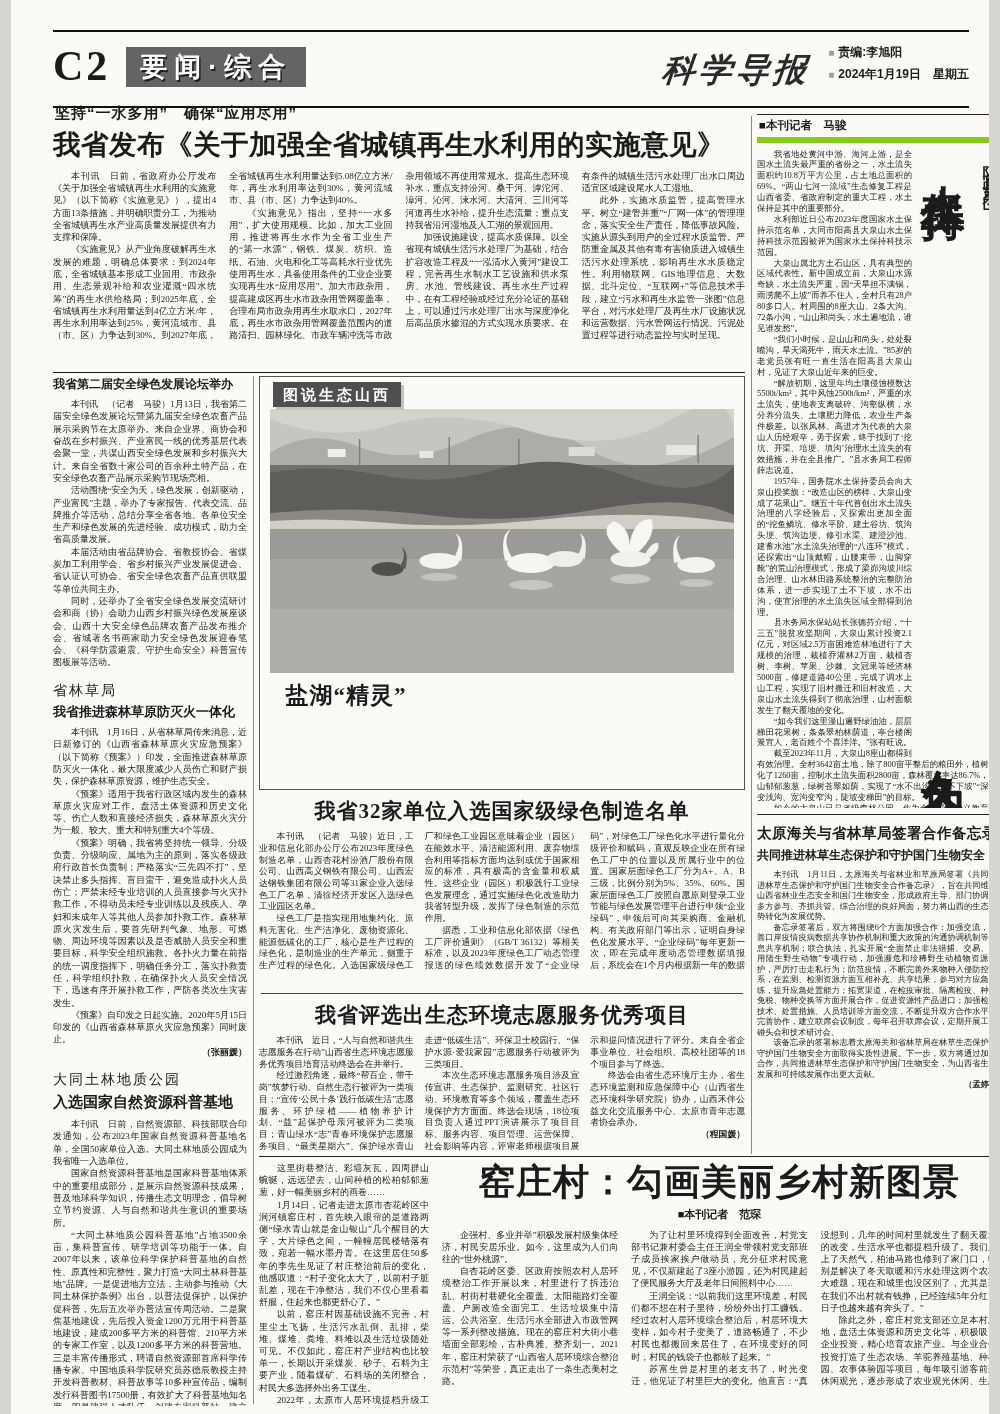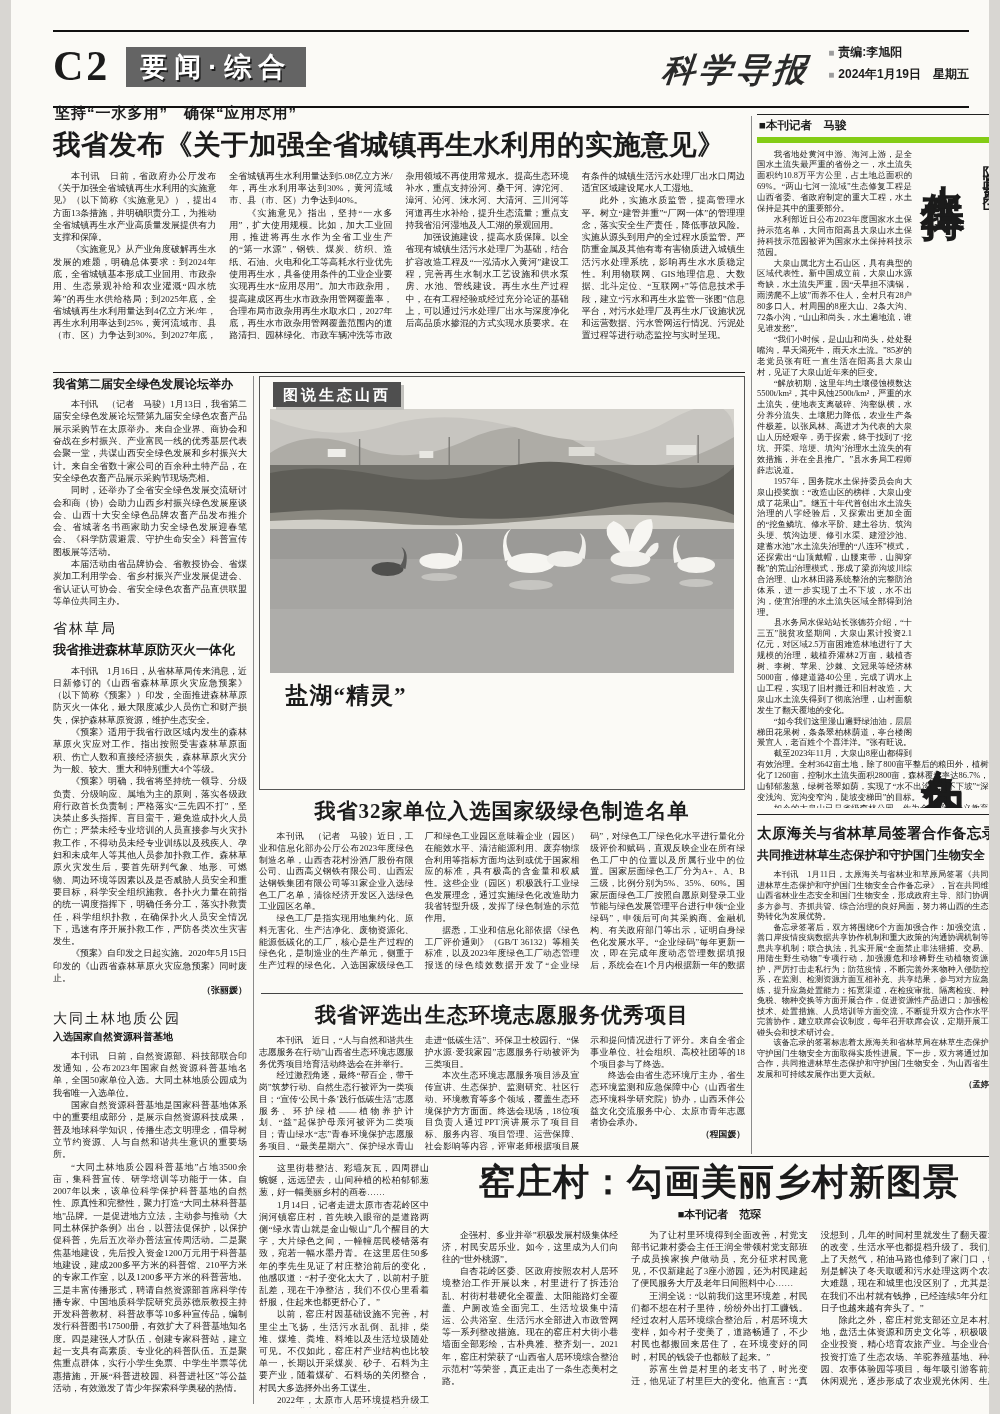--- a/index.html
+++ b/index.html
@@ -27,21 +27,21 @@
   .main-title{font:900 27.5px/1.15 "Liberation Sans","DejaVu Sans",sans-serif;letter-spacing:0.5px;}
   .main-body{margin-top:9px;height:182px;column-count:4;column-gap:13px;
     font-size:9px;line-height:12.3px;overflow:hidden;}
   .author{text-align:right;font-weight:700;text-indent:0;}
 
   
   .sidebar{position:absolute;left:42px;top:376px;width:194px;height:1030px;overflow:hidden;}
   .side-art{margin-bottom:14px;}
   .s-kicker{font:400 14px/1.2 "Liberation Serif",serif;letter-spacing:2px;margin:4px 0 3px;}
   .s-title{font:900 13px/1.35 "Liberation Serif",serif;letter-spacing:0px;margin-bottom:6px;}
-  .s-title.big{font-size:10px;}
+  .s-title.big{font-size:15px;}
   .side-body{font-size:9px;line-height:12.3px;}
 
   
   .middle{position:absolute;left:248px;top:376px;width:486px;height:778px;overflow:hidden;}
   .photo-block{border:1px solid #555;height:372px;position:relative;padding:32px 10px 8px;background:#fbfaf6;}
   .photo-tag{position:absolute;top:5px;left:5px;background:#4f4f4f;color:#fff;
     font:700 15px/1 "Liberation Sans",sans-serif;letter-spacing:3px;padding:5px 10px;box-shadow:3px 3px 0 #c3c2be;margin-left:8px;}
   .photo-svg{width:100%;height:264px;display:block;}
   .caption-row{display:flex;gap:12px;margin-top:9px;}
   .cap-title{width:152px;font:900 23px/1.2 "Liberation Serif",serif;text-align:center;align-self:center;letter-spacing:1px;}
@@ -118,32 +118,33 @@
     </div>
   </div>
   <div class="rule-h" style="left:42px;top:372px;width:692px;"></div>
 
   <div class="sidebar">
     <div class="side-art">
       <div class="s-title" style="font-size:12px;">我省第二届安全绿色发展论坛举办</div>
       <div class="side-body jtext">
         <div>
             <p>本刊讯　（记者　马骏）1月13日，我省第二届安全绿色发展论坛暨第九届安全绿色农畜产品展示采购节在太原举办。来自企业界、商协会和奋战在乡村振兴、产业富民一线的优秀基层代表会聚一堂，共谋山西安全绿色发展和乡村振兴大计。来自全省数十家公司的百余种土特产品，在安全绿色农畜产品展示采购节现场亮相。</p>
+            <p>活动围绕“安全为天，绿色发展，创新驱动，产业富民”主题，举办了专家报告、代表交流、品牌推介等活动，总结分享全省各地、各单位安全生产和绿色发展的先进经验、成功模式，助力全省高质量发展。</p>
+            <p>本届活动由省品牌协会、省教授协会、省煤炭加工利用学会、省乡村振兴产业发展促进会、省认证认可协会、省安全绿色农畜产品直供联盟等单位共同主办。</p>
             <p>同时，还举办了全省安全绿色发展交流研讨会和商（协）会助力山西乡村振兴绿色发展座谈会、山西十大安全绿色品牌农畜产品发布推介会、省城著名书画家助力安全绿色发展迎春笔会、《科学防震避震、守护生命安全》科普宣传图板展等活动。</p>
-            <p>本届活动由省品牌协会、省教授协会、省煤炭加工利用学会、省乡村振兴产业发展促进会、省认证认可协会、省安全绿色农畜产品直供联盟等单位共同主办。</p>
           </div>
       </div>
     </div>
     <div class="side-art">
       <div class="s-kicker">省林草局</div>
       <div class="s-title">我省推进森林草原防灭火一体化</div>
       <div class="side-body jtext">
         <div>
             <p>本刊讯　1月16日，从省林草局传来消息，近日新修订的《山西省森林草原火灾应急预案》（以下简称《预案》）印发，全面推进森林草原防灭火一体化，最大限度减少人员伤亡和财产损失，保护森林草原资源，维护生态安全。</p>
-            <p>《预案》适用于我省行政区域内发生的森林草原火灾应对工作。指出按照受害森林草原面积、伤亡人数和直接经济损失，森林草原火灾分为一般、较大、重大和特别重大4个等级。</p>
+            <p>《预案》适用于我省行政区域内发生的森林草原火灾应对工作。盘活土体资源和历史文化等、伤亡人数和直接经济损失，森林草原火灾分为一般、较大、重大和特别重大4个等级。</p>
             <p>《预案》明确，我省将坚持统一领导、分级负责、分级响应、属地为主的原则，落实各级政府行政首长负责制；严格落实“三先四不打”，坚决禁止多头指挥、盲目蛮干，避免造成扑火人员伤亡；严禁未经专业培训的人员直接参与火灾扑救工作，不得动员未经专业训练以及残疾人、孕妇和未成年人等其他人员参加扑救工作。森林草原火灾发生后，要首先研判气象、地形、可燃物、周边环境等因素以及是否威胁人员安全和重要目标，科学安全组织施救。各扑火力量在前指的统一调度指挥下，明确任务分工，落实扑救责任，科学组织扑救，在确保扑火人员安全情况下，迅速有序开展扑救工作，严防各类次生灾害发生。</p>
             <p>《预案》自印发之日起实施。2020年5月15日印发的《山西省森林草原火灾应急预案》同时废止。</p>
           </div>
         <p class="author">（张丽媛）</p>
       </div>
     </div>
     <div class="side-art">
       <div class="s-kicker">大同土林地质公园</div>
       <div class="s-title big">入选国家自然资源科普基地</div>
       <div class="side-body jtext">

